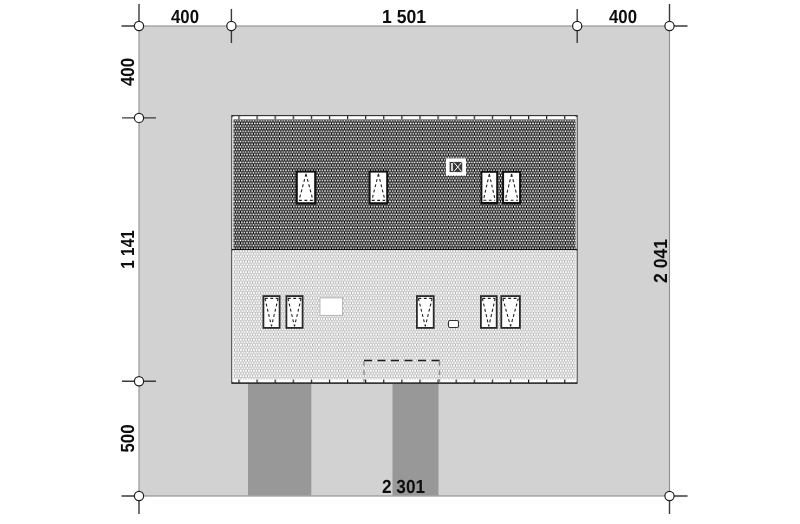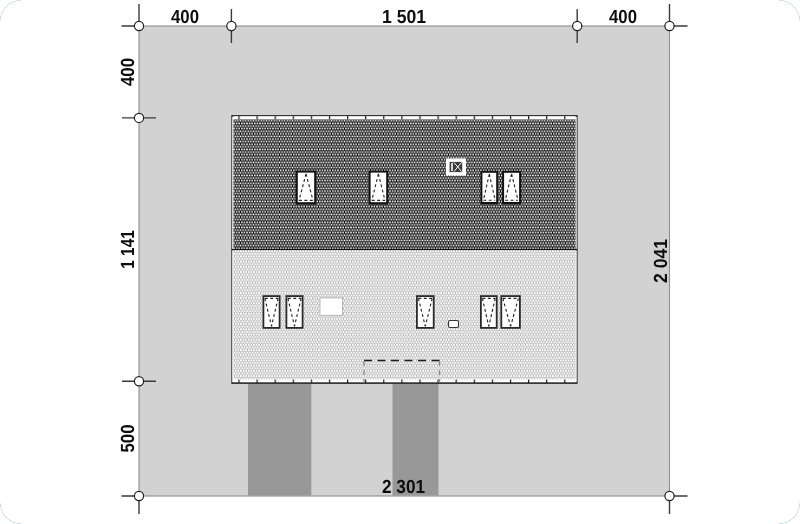--- a/index.html
+++ b/index.html
@@ -1,16 +1,16 @@
 <!DOCTYPE html>
 <html><head>
 <meta charset="utf-8">
 <style>
   html,body{margin:0;padding:0;background:#ffffff;}
-  .wrap{position:relative;width:800px;height:524px;background:#0369a1;overflow:hidden;border-radius:22px;}
+  .wrap{position:relative;width:800px;height:524px;background:#0369a1;overflow:hidden;}
   text{font-family:"Liberation Sans",sans-serif;font-weight:bold;fill:#0d0d0d;-webkit-font-smoothing:antialiased;text-rendering:geometricPrecision;}
 </style>
 </head>
 <body>
 <div class="wrap">
 <svg width="800" height="524" viewBox="0 0 800 524" xmlns="http://www.w3.org/2000/svg">
 <defs>
   <pattern id="darkroof" patternUnits="userSpaceOnUse" width="2.6" height="5.2">
     <rect x="0" y="0" width="2.6" height="5.2" fill="#0a0a0a"></rect>
     <rect x="0.48" y="0.42" width="1.6" height="1.66" fill="#ffffff"></rect>

